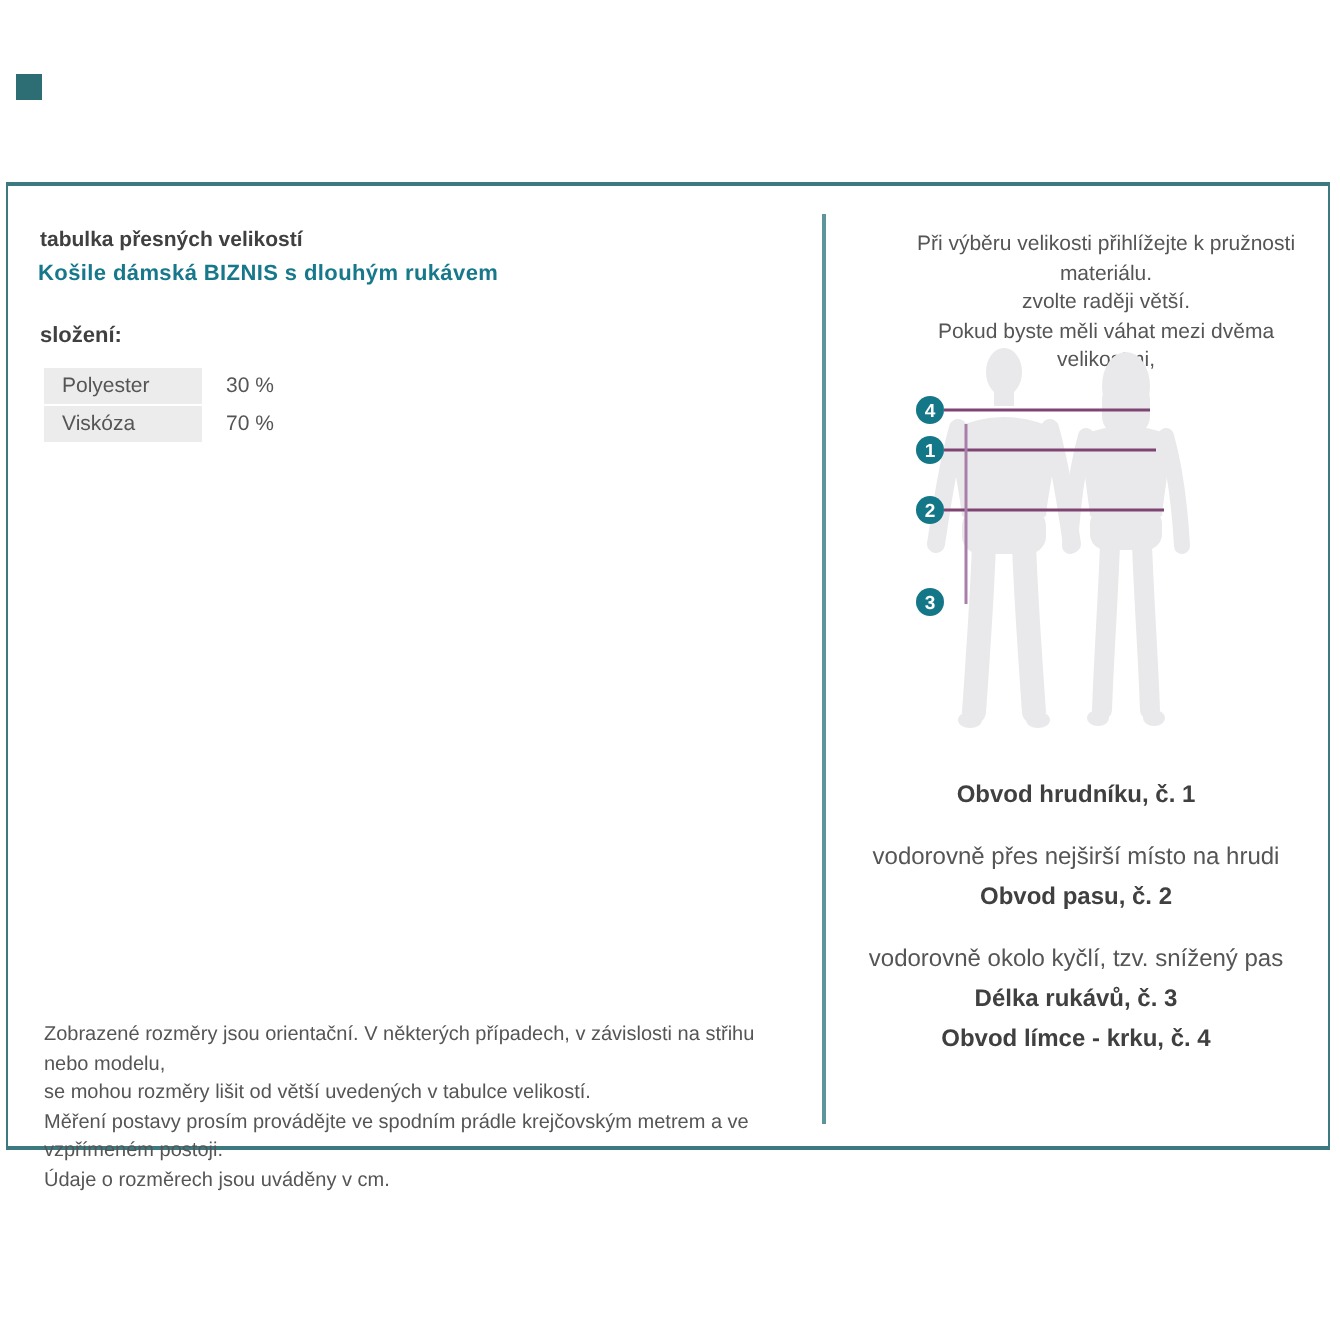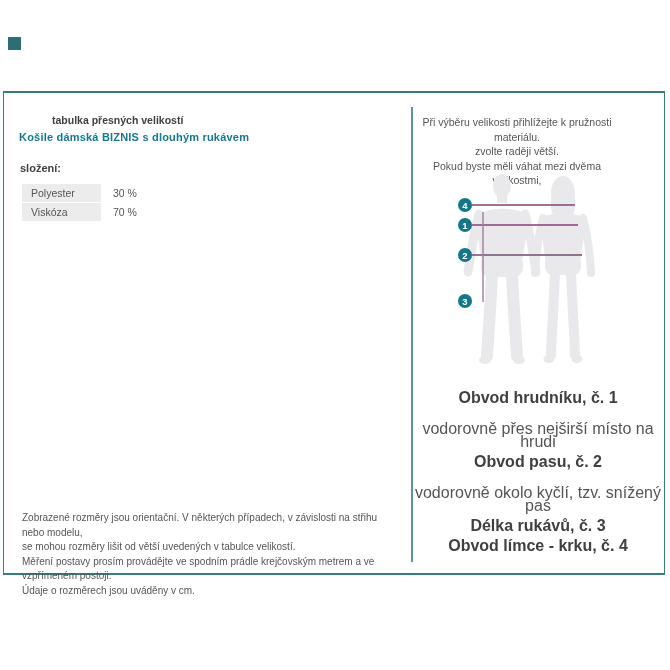--- a/index.html
+++ b/index.html
@@ -8,21 +8,21 @@
     font-family:"Liberation Sans", sans-serif;overflow:hidden;
     -webkit-font-smoothing:antialiased;
   }
   .corner-square{position:absolute;left:8px;top:37px;width:13px;height:13px;background:#2c6e73;}
   .main-box{
     position:absolute;left:3px;top:91px;width:662px;height:484px;
     box-sizing:border-box;background:#ffffff;
     border:1px solid #3c7a80;border-top-width:2px;border-bottom-width:2px;
   }
   .small-label{
-    position:absolute;left:20px;top:114px;font-size:10.5px;font-weight:bold;color:#404040;margin-left:32px;
+    position:absolute;left:20px;top:114px;font-size:10.5px;font-weight:bold;color:#404040;
   }
   .page-title{
     position:absolute;left:19px;top:131px;font-size:11px;font-weight:bold;color:#17788c;
     letter-spacing:0.2px;
   }
   .composition-label{
     position:absolute;left:20px;top:162px;font-size:11px;font-weight:bold;color:#404040;
   }
   .composition-table{position:absolute;left:22px;top:184px;}
   .comp-row{display:flex;margin-bottom:1px;}
@@ -35,26 +35,26 @@
   }
   .disclaimer{
     position:absolute;left:22px;top:511px;width:380px;
     font-size:10px;line-height:14.5px;color:#555555;
   }
   .divider{
     position:absolute;left:411px;top:107px;width:2px;height:455px;background:#5e959b;
   }
   .intro{
     position:absolute;left:411px;top:115px;width:212px;text-align:center;
-    font-size:10.5px;line-height:14.5px;color:#555555;
+    font-size:10.5px;line-height:14.5px;color:#555555;padding-left:36px;
   }
   .diagram{position:absolute;left:410px;top:160px;width:256px;height:218px;}
   .measurements{
     position:absolute;left:411px;top:391px;width:254px;text-align:center;
-    font-size:16px;line-height:13px;
+    font-size:12px;line-height:13px;
   }
   .m-title{font-weight:bold;color:#404040;}
   .m-desc{color:#555555;margin-top:18px;}
   .mt7{margin-top:7px;}
 </style>
 </head>
 <body>
 
 <div class="corner-square"></div>
 

